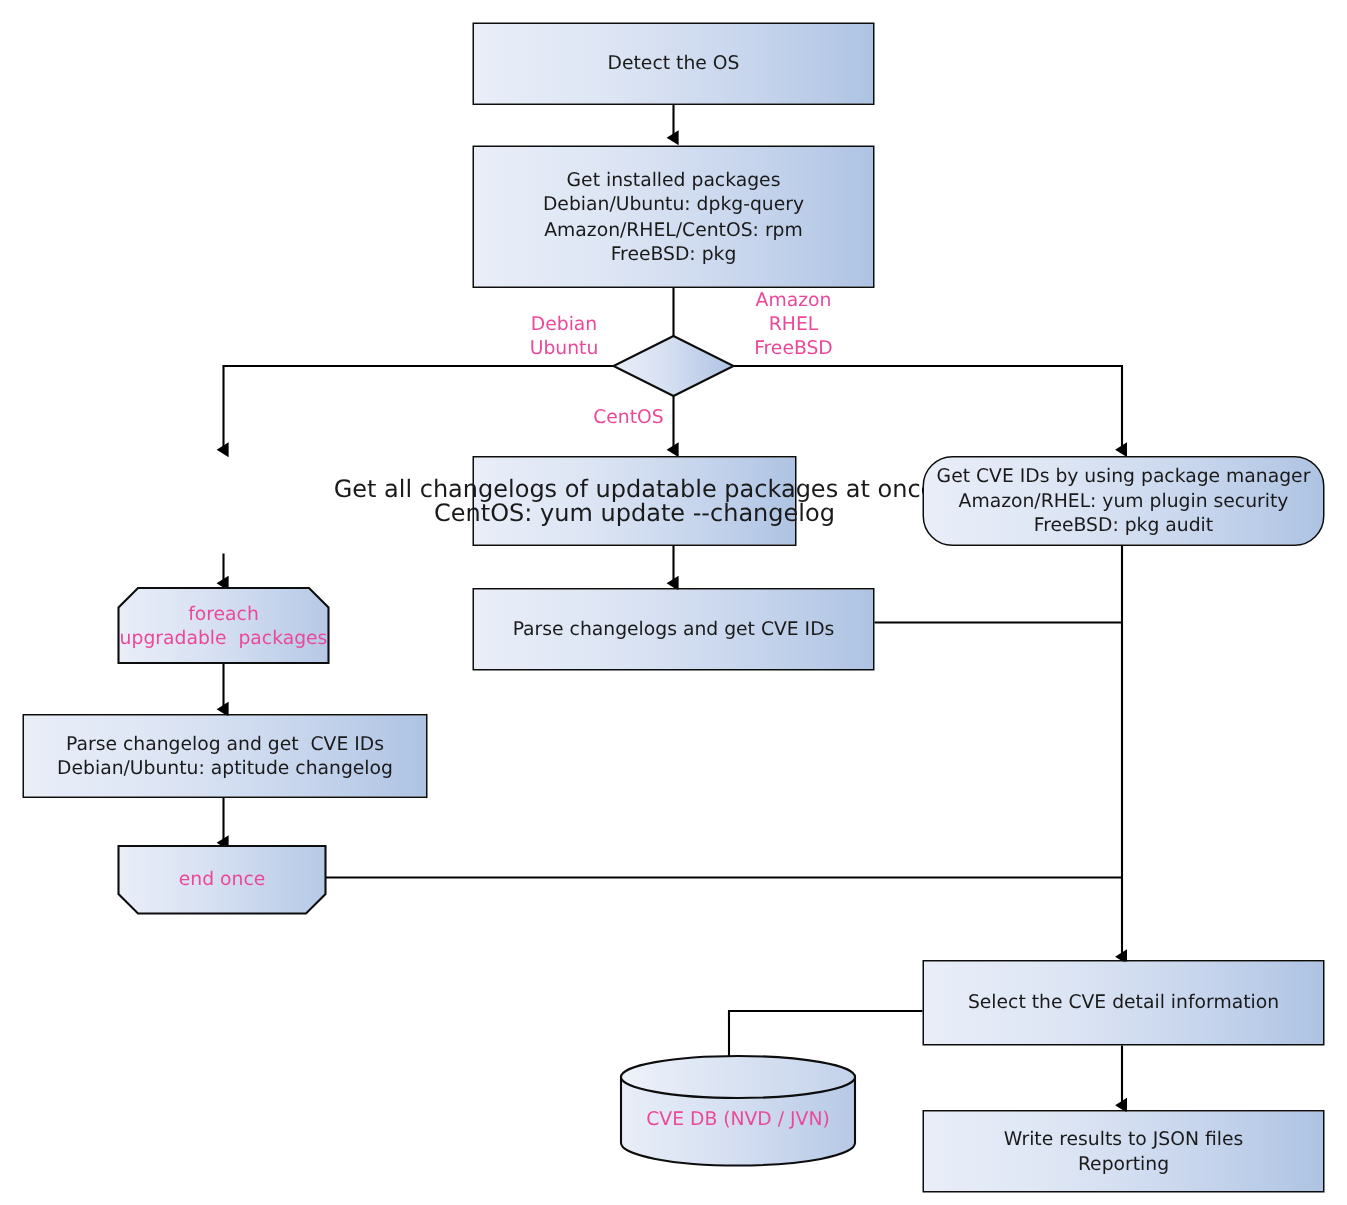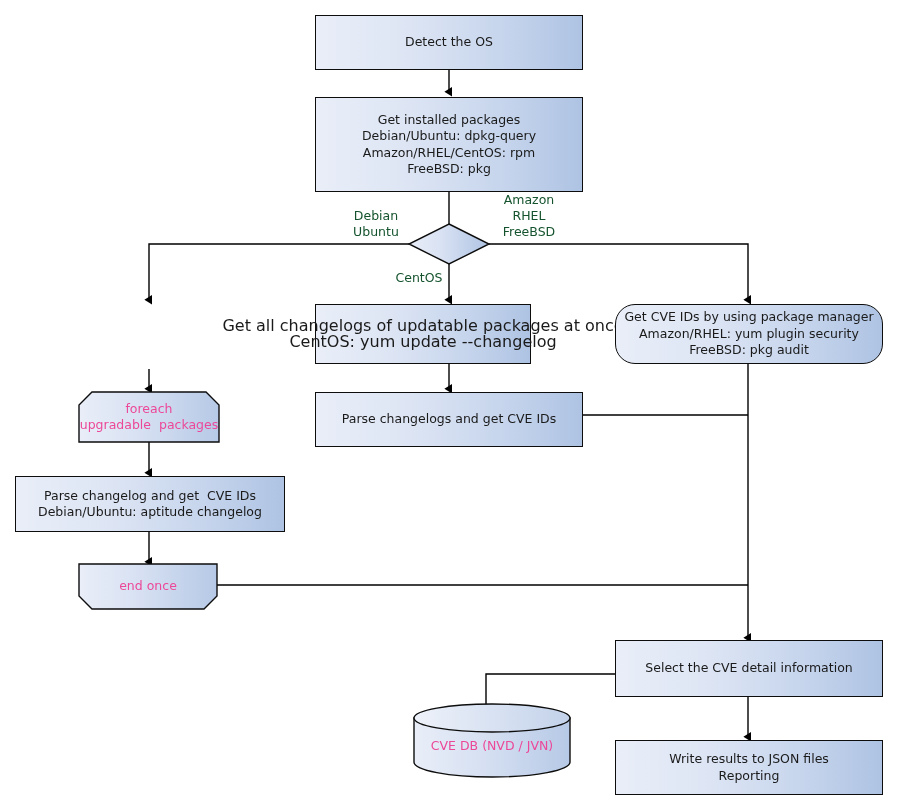--- a/index.html
+++ b/index.html
@@ -66,21 +66,21 @@
     line-height: 16.5px;
     white-space: pre;
     z-index: 3;
   }
   .db-label {
     align-items: center;
     padding-top: 6px;
   }
   .edge-label {
     position: absolute;
-    color: #14532d;
+    color: #ec4899;
     font-size: 12.5px;
     line-height: 16px;
     white-space: pre;
     text-align: center;
     z-index: 3;
   }
 </style>
 </head>
 <body>
 

